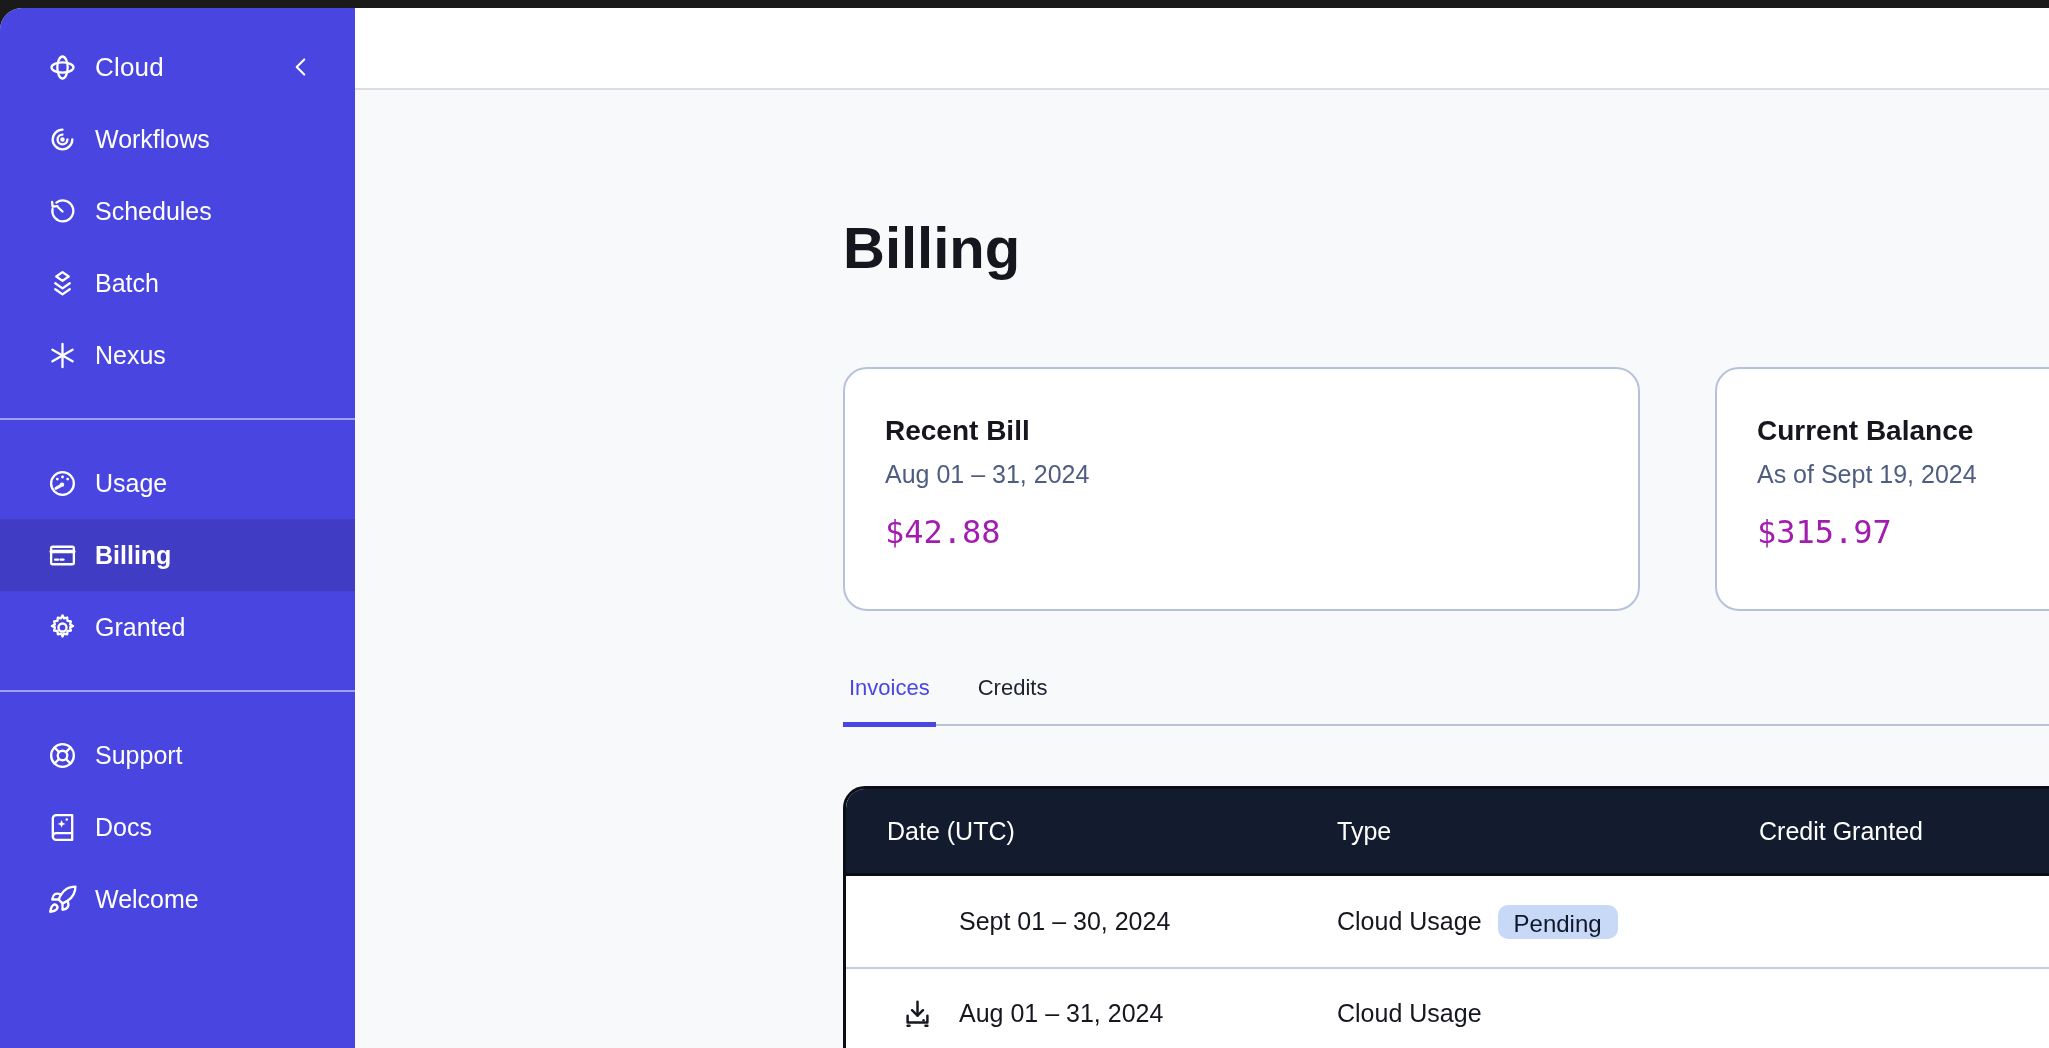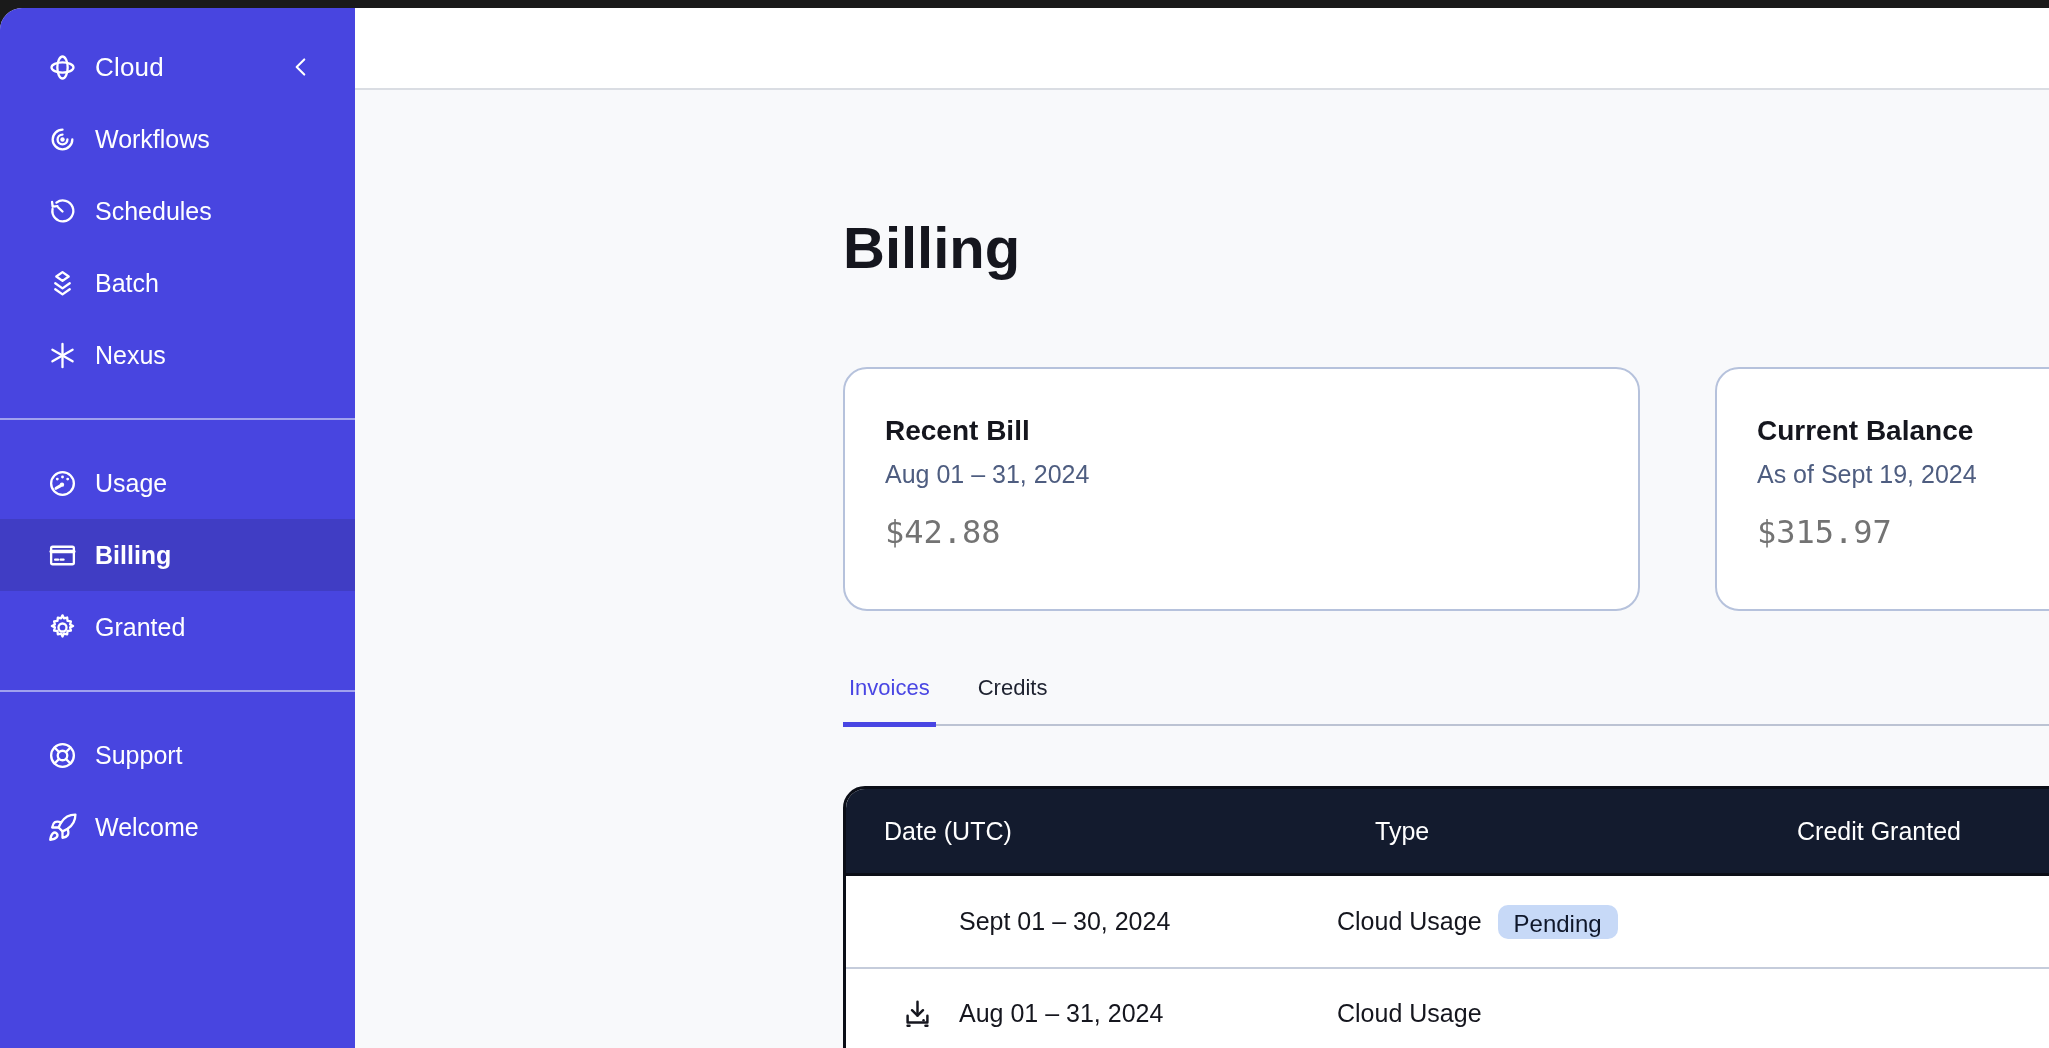--- a/index.html
+++ b/index.html
@@ -44,36 +44,36 @@
 
   .page-title { font-size:58px; font-weight:600; margin-top:124px; color:#15161E; }
 
   .cards { display:flex; gap:75px; margin-top:86px; }
   .card {
     flex:0 0 797px; height:244px; background:#fff;
     border:2px solid #B6C2DC; border-radius:24px; padding:46px 40px 0 40px;
   }
   .card-title { font-size:28px; font-weight:600; color:#15161E; }
   .card-subtitle { font-size:25px; margin-top:13px; color:#4E5D80; }
-  .card-amount { font-family:"DejaVu Sans Mono", monospace; font-size:32px; margin-top:24px; color:#737373; }
+  .card-amount { font-family:"DejaVu Sans Mono", monospace; font-size:32px; margin-top:24px; color:#a21caf; }
 
   .tabs { display:flex; margin-top:64px; border-bottom:2px solid #BCC3D3; width:1206px; }
   .tab {
     font-size:22px; padding:0 6px 21px 6px; margin-right:36px; cursor:pointer;
     border-bottom:5px solid transparent; margin-bottom:-3px; color:#1E2230;
   }
   .tab.active { color:#4946E3; border-bottom-color:#4946E3; }
 
   .invoice-table {
     margin-top:60px; width:1500px; background:#fff;
     border:3px solid #0B0E17; border-radius:22px 22px 0 0; overflow:hidden;
   }
   .t-row { display:grid; grid-template-columns:491px 422px 1fr; align-items:center; }
   .t-head { background:#131B2E; height:87px; color:#fff; font-weight:500; border-bottom:3px solid #0B0E17; }
-  .t-head .th { font-size:25px;padding-left:38px; }
+  .t-head .th { font-size:25px; }
   .th-date { padding-left:41px; }
   .t-body-row { height:91px; font-size:25px; background:#fff; }
   .t-body-row + .t-body-row { border-top:2px solid #C5CCDB; }
   .cell-date { display:flex; align-items:center; padding-left:55px; }
   .dl-slot { width:58px; height:34px; display:flex; align-items:center; }
   .dl-btn { width:33px; height:33px; cursor:pointer; }
   .dl-svg { width:100%; height:100%; fill:none; stroke:#15161E; stroke-width:1.8; stroke-linecap:round; stroke-linejoin:round; }
   .cell-type { display:flex; align-items:center; }
   .badge {
     display:inline-block; margin-left:16px; background:#C7D9F7; color:#0f172a;
@@ -191,20 +191,30 @@
           <svg class="icon-svg" viewBox="0 0 24 24">
             <circle cx="12" cy="12" r="8.8"></circle>
             <circle cx="12" cy="12" r="3.7"></circle>
             <path d="M5.8 5.8l3.6 3.6"></path>
               <path d="M18.2 5.8l-3.6 3.6"></path>
             <path d="M5.8 18.2l3.6-3.6"></path>
               <path d="M18.2 18.2l-3.6-3.6"></path>
           </svg>
         </span>
         <span>Support</span>
+      </div>
+      <div class="nav-item">
+        <span class="nav-icon">
+          <svg class="icon-svg" viewBox="0 0 24 24">
+            <path d="M4.5 19.2V5A2.6 2.6 0 0 1 7.1 2.4h12.4v19.2H7.1a2.6 2.6 0 0 1 0-5.2h12.4"></path>
+            <path class="fillw" d="M11.3 6.2l.9 2.1 2.1.9-2.1.9-.9 2.1-.9-2.1-2.1-.9 2.1-.9z"></path>
+            <circle class="fillw" cx="15.3" cy="5.8" r="1"></circle>
+          </svg>
+        </span>
+        <span>Docs</span>
       </div>
       <div class="nav-item">
         <span class="nav-icon">
           <svg class="icon-svg" viewBox="0 0 24 24">
             <path d="M4.5 16.5c-1.5 1.26-2 5-2 5s3.74-.5 5-2c.71-.84.7-2.13-.09-2.91a2.18 2.18 0 0 0-2.91-.09z"></path>
             <path d="m12 15-3-3a22 22 0 0 1 2-3.95A12.88 12.88 0 0 1 22 2c0 2.72-.78 7.5-6 11a22.35 22.35 0 0 1-4 2z"></path>
             <path d="M9 12H4s.55-3.03 2-4c1.62-1.08 5 0 5 0"></path>
             <path d="M12 15v5s3.03-.55 4-2c1.08-1.62 0-5 0-5"></path>
           </svg>
         </span>

